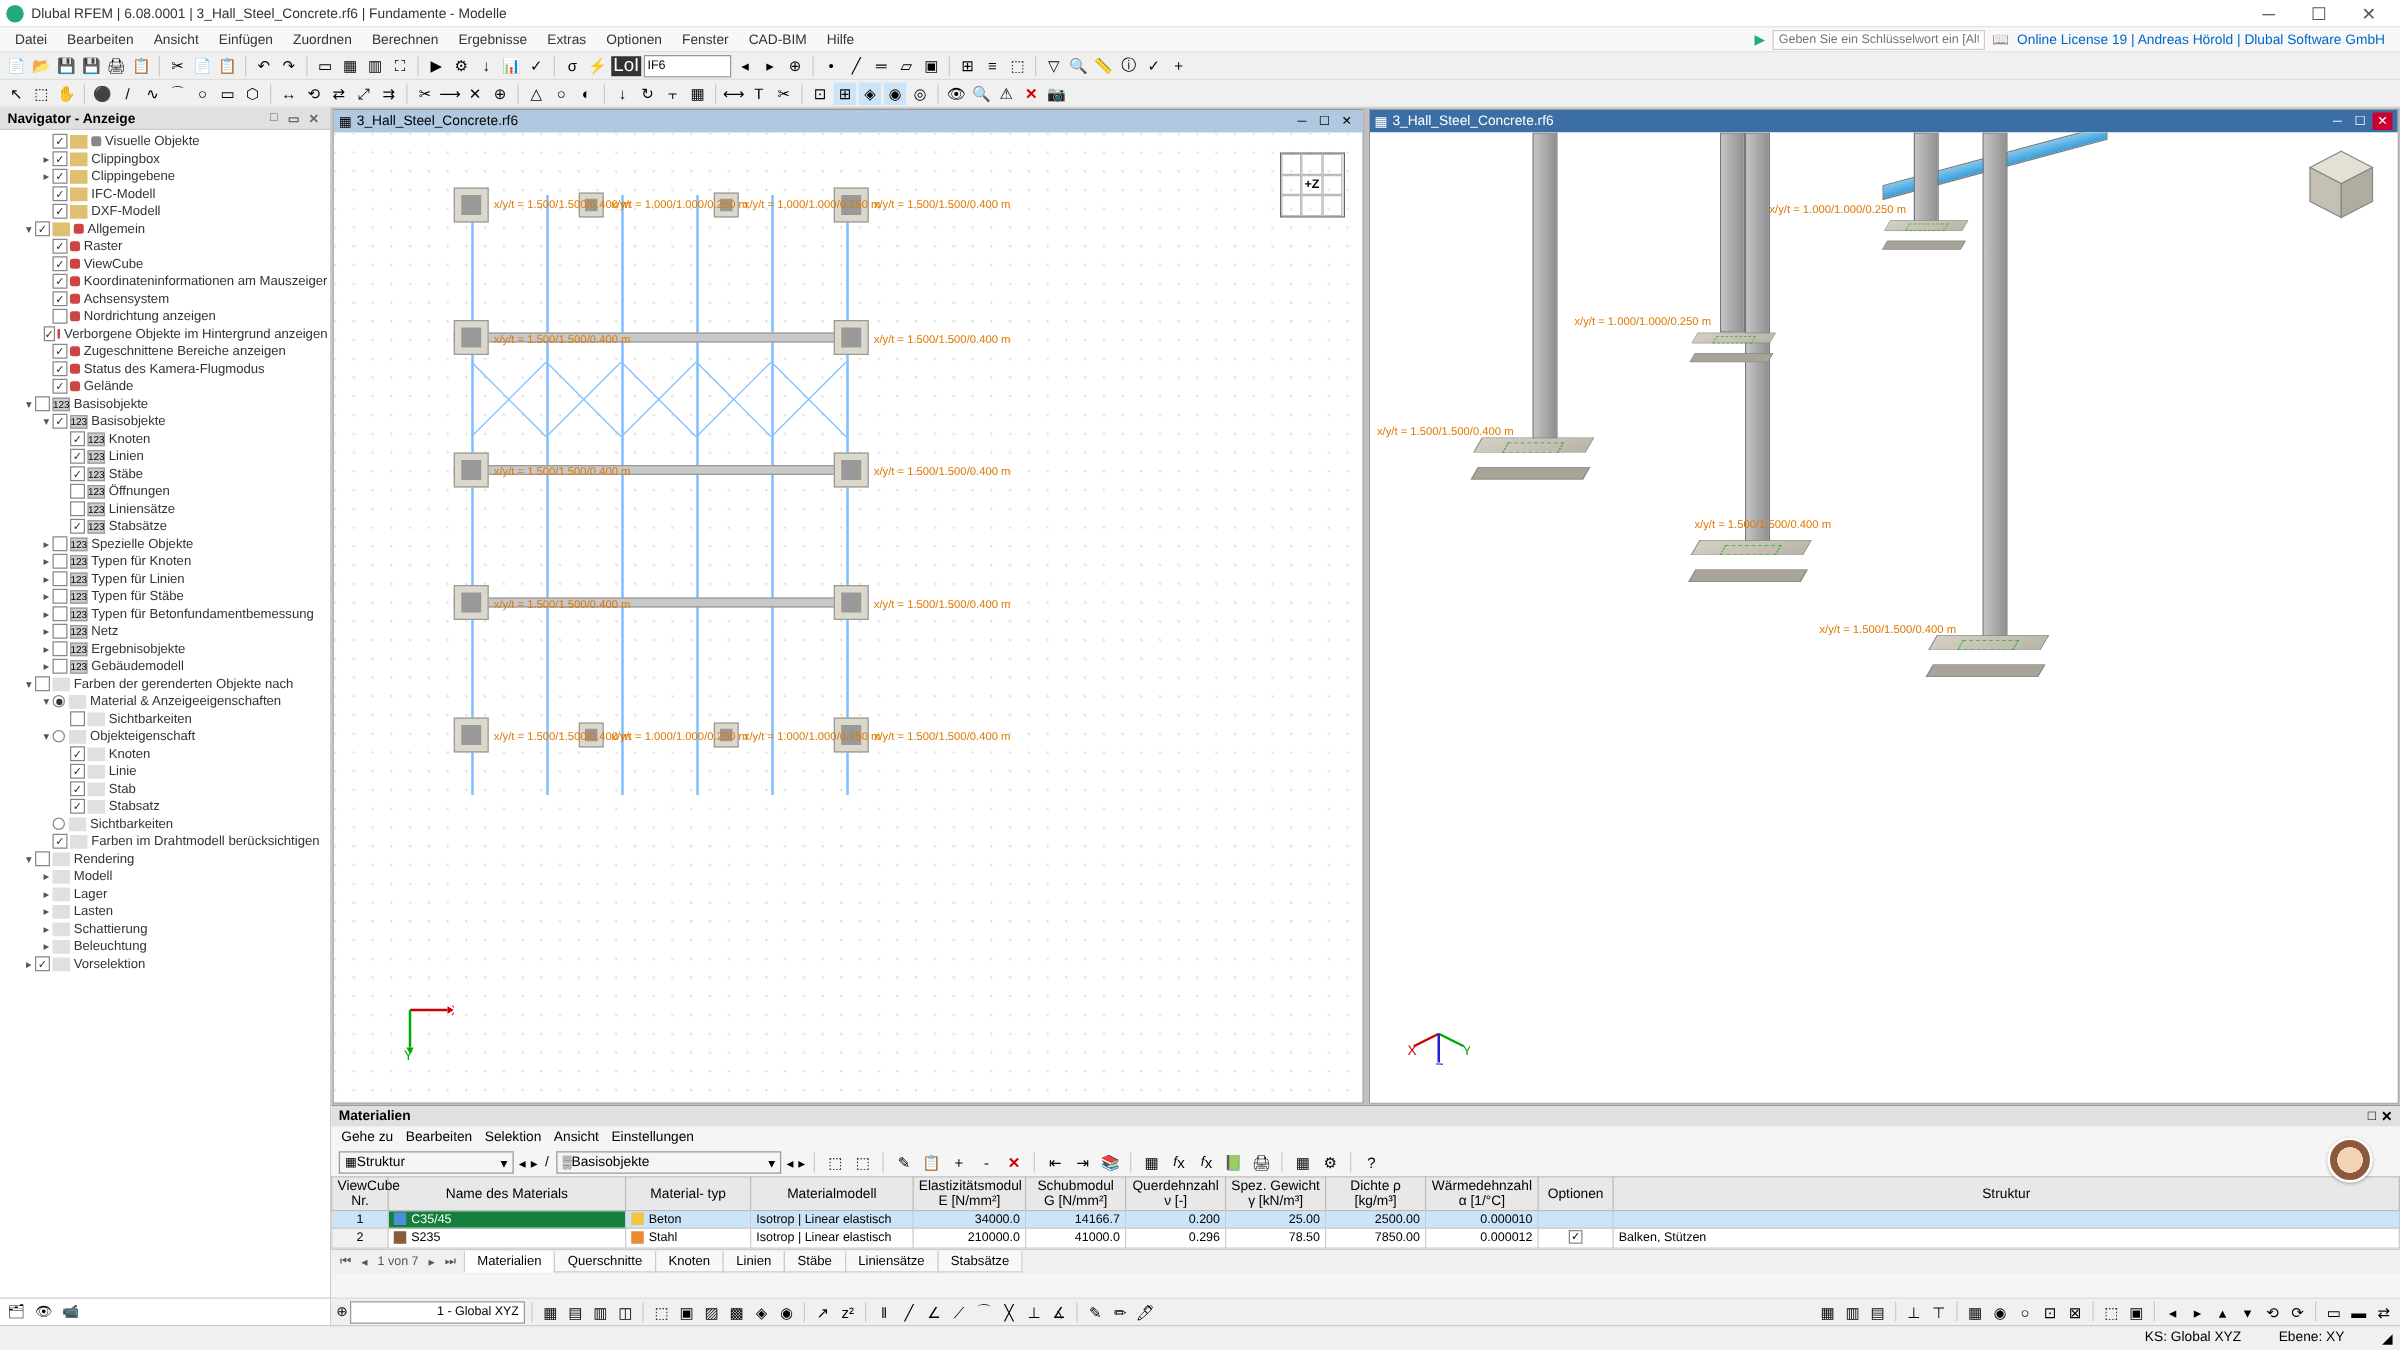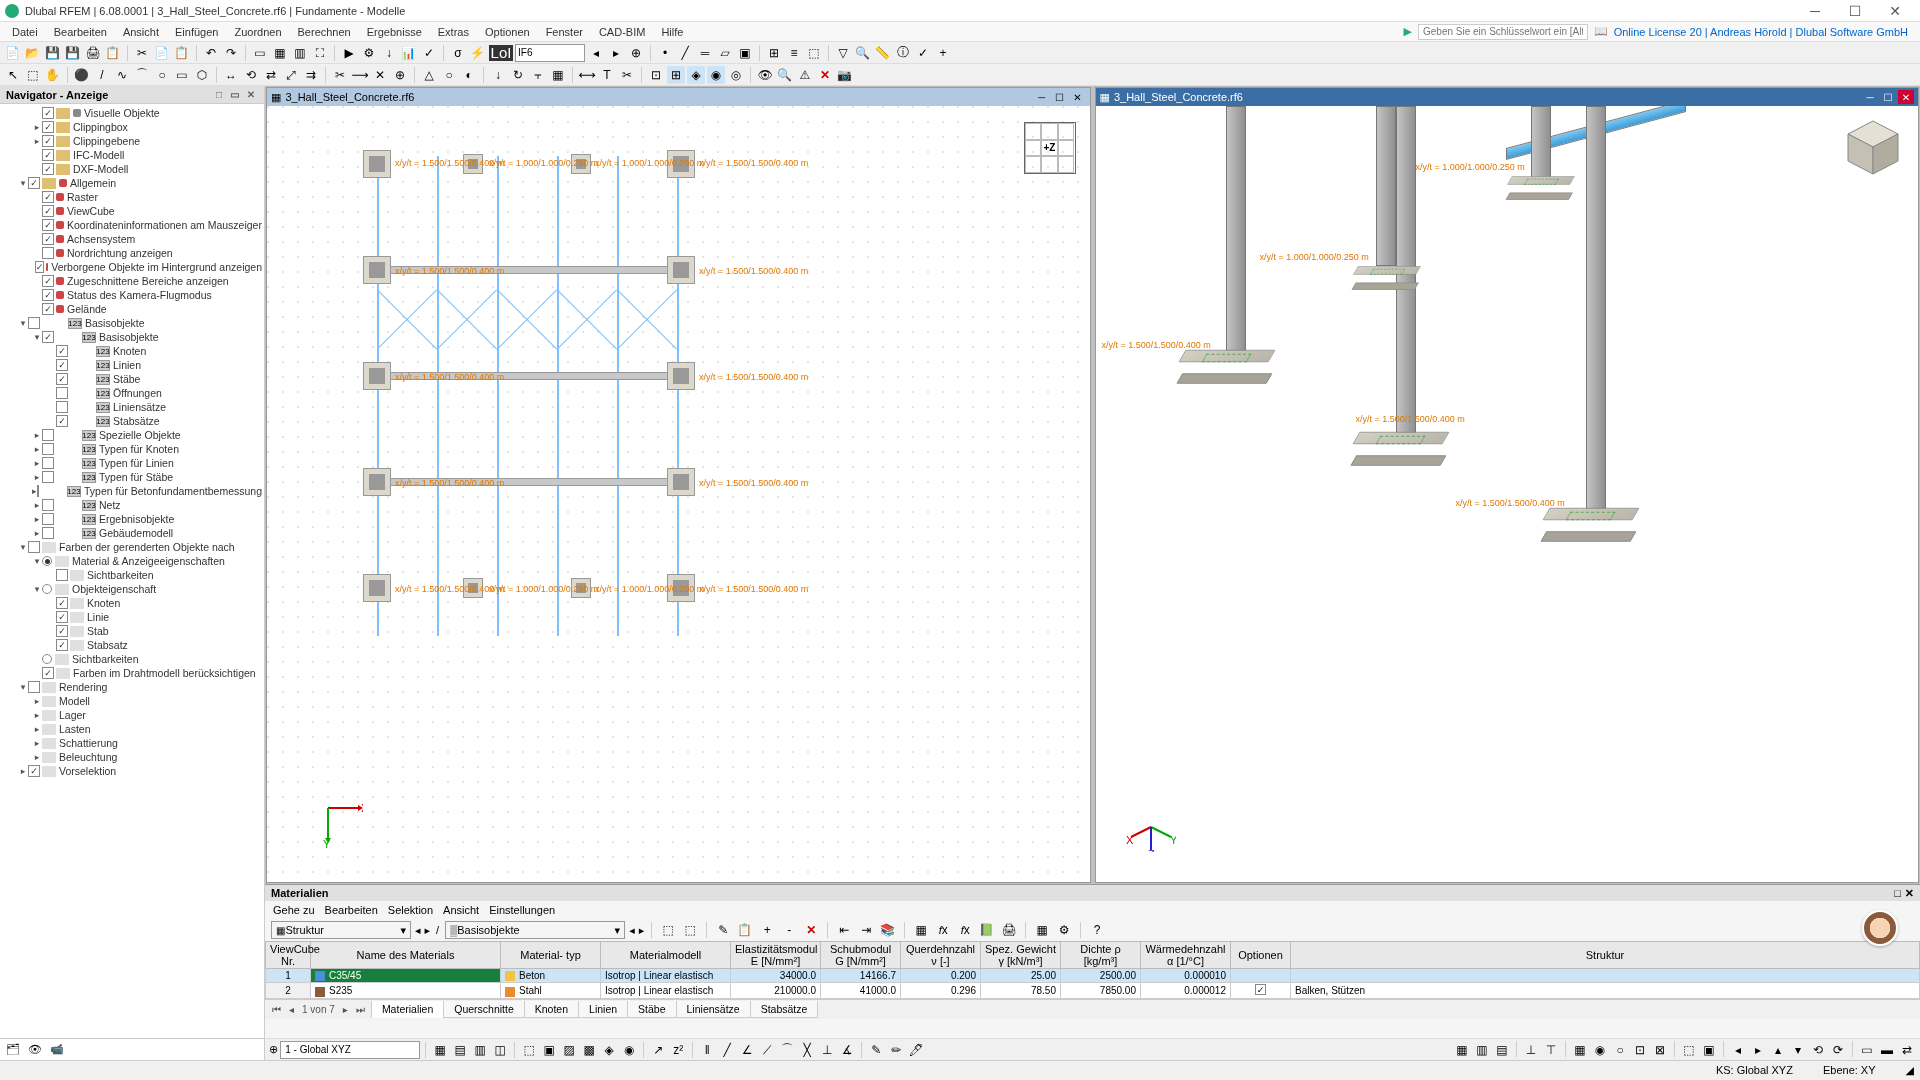--- a/index.html
+++ b/index.html
@@ -36,21 +36,21 @@
 .navhead .navbtns span { width: 14px; height: 14px; display: flex; align-items: center; justify-content: center; font-size: 10px; color: #666; cursor: pointer; }
 .treeview { flex: 1; overflow-y: auto; padding: 2px; }
 .treeitem { display: flex; align-items: center; height: 14px; padding-left: 4px; white-space: nowrap; }
 .treeitem .toggle { width: 10px; font-size: 9px; color: #555; text-align: center; }
 .treeitem .chk { width: 12px; height: 12px; border: 1px solid #888; margin-right: 2px; display: flex; align-items: center; justify-content: center; font-size: 9px; background: #fff; }
 .treeitem .chk.on::after { content: "✓"; color: #333; }
 .treeitem .radio { width: 10px; height: 10px; border: 1px solid #888; border-radius: 50%; margin-right: 3px; display: flex; align-items: center; justify-content: center; }
 .treeitem .radio.on::after { content: ""; width: 5px; height: 5px; background: #333; border-radius: 50%; }
 .treeitem .badge { width: 14px; height: 11px; font-size: 8px; display: flex; align-items: center; justify-content: center; margin-right: 3px; }
 .treeitem .badge.folder { background: #e0c070; }
-.treeitem .badge.num { background: #ccc; border: 1px solid #999; margin-left: 26px; }
+.treeitem .badge.num { background: #ccc; border: 1px solid #999; }
 .treeitem .badge.col { background: #e0e0e0; }
 .treeitem .dot { width: 8px; height: 8px; border-radius: 2px; margin-right: 3px; }
 .treeitem .label { font-size: 10.5px; color: #333; }
 .ind1 { padding-left: 16px; } .ind2 { padding-left: 30px; } .ind3 { padding-left: 44px; }
 .navbottom { height: 22px; border-top: 1px solid #ccc; display: flex; align-items: center; padding: 0 6px; gap: 8px; }
 
 
 .workarea { flex: 1; display: flex; flex-direction: column; }
 .viewports { flex: 1; display: flex; gap: 4px; padding: 1px; background: #c0c0c0; }
 .viewport { flex: 1; background: #fff; display: flex; flex-direction: column; border: 1px solid #999; position: relative; }
@@ -99,21 +99,21 @@
 .materials tr.sel td.namecell { background: #15803d; color: #fff; margin-top: 40px; }
 .materials .swatch { width: 10px; height: 10px; display: inline-block; margin-right: 4px; vertical-align: middle; }
 .materials .mtabs { height: 20px; display: flex; align-items: center; border-top: 1px solid #ccc; background: #f0f0f0; }
 .materials .mtabs .nav { display: flex; gap: 2px; padding: 0 4px; align-items: center; }
 .materials .mtabs .nav span { font-size: 10px; color: #555; padding: 0 3px; }
 .materials .tab { padding: 2px 10px; font-size: 10.5px; border: 1px solid #ccc; border-top: none; background: #f8f8f8; margin-left: -1px; }
 .materials .tab.active { background: #fff; border-bottom: 1px solid #fff; }
 
 
 .toolrow { height: 22px; background: #f0f0f0; border-top: 1px solid #ddd; display: flex; align-items: center; padding: 0 4px; gap: 2px; }
-.toolrow .combo2 { width: 140px; height: 18px; border: 1px solid #999; font-size: 10px; padding: 0 4px; }
+.toolrow .combo2 { width: 140px; height: 18px; border: 1px solid #999; font-size: 10px; padding: 0 4px; text-align: right; }
 
 
 .statusbar { position: absolute; bottom: 0; left: 0; right: 0; height: 20px; background: #f0f0f0; border-top: 1px solid #ccc; display: flex; align-items: center; padding: 0 6px; font-size: 10px; gap: 20px; }
 .statusbar .rstat { margin-left: auto; display: flex; gap: 30px; }
 
 .avatar { position: absolute; right: 22px; bottom: 134px; width: 36px; height: 36px; border-radius: 50%; background: radial-gradient(circle, #f4d4b4 45%, #8a5a3a 46%); border: 2px solid #fff; box-shadow: 0 1px 3px rgba(0,0,0,.3); }
 .red-x { color:#c00; font-weight:bold; }
 .chkbox-t { width:11px; height:11px; border:1px solid #888; display:inline-block; }
 .chkbox-t.on::after { content:"✓"; font-size:9px; position:relative; top:-2px; }
 </style>
@@ -140,21 +140,21 @@
   <span class="menuitem">Ergebnisse</span>
   <span class="menuitem">Extras</span>
   <span class="menuitem">Optionen</span>
   <span class="menuitem">Fenster</span>
   <span class="menuitem">CAD-BIM</span>
   <span class="menuitem">Hilfe</span>
   <div class="rightinfo">
     <span style="color:#2a7">▶</span>
     <input class="keyinput" placeholder="Geben Sie ein Schlüsselwort ein [Alt..." style="">
     <span>📖</span>
-    <span class="online">Online License 20 | Andreas Hörold | Dlubal Software GmbH</span>
+    <span class="online">Online License 19 | Andreas Hörold | Dlubal Software GmbH</span>
   </div>
 </div>
 
 <div class="toolbar">
   <div class="tbtn">📄</div>
   <div class="tbtn">📂</div>
   <div class="tbtn">💾</div>
   <div class="tbtn">💾</div>
   <div class="tbtn">🖨</div>
   <div class="tbtn">📋</div>

